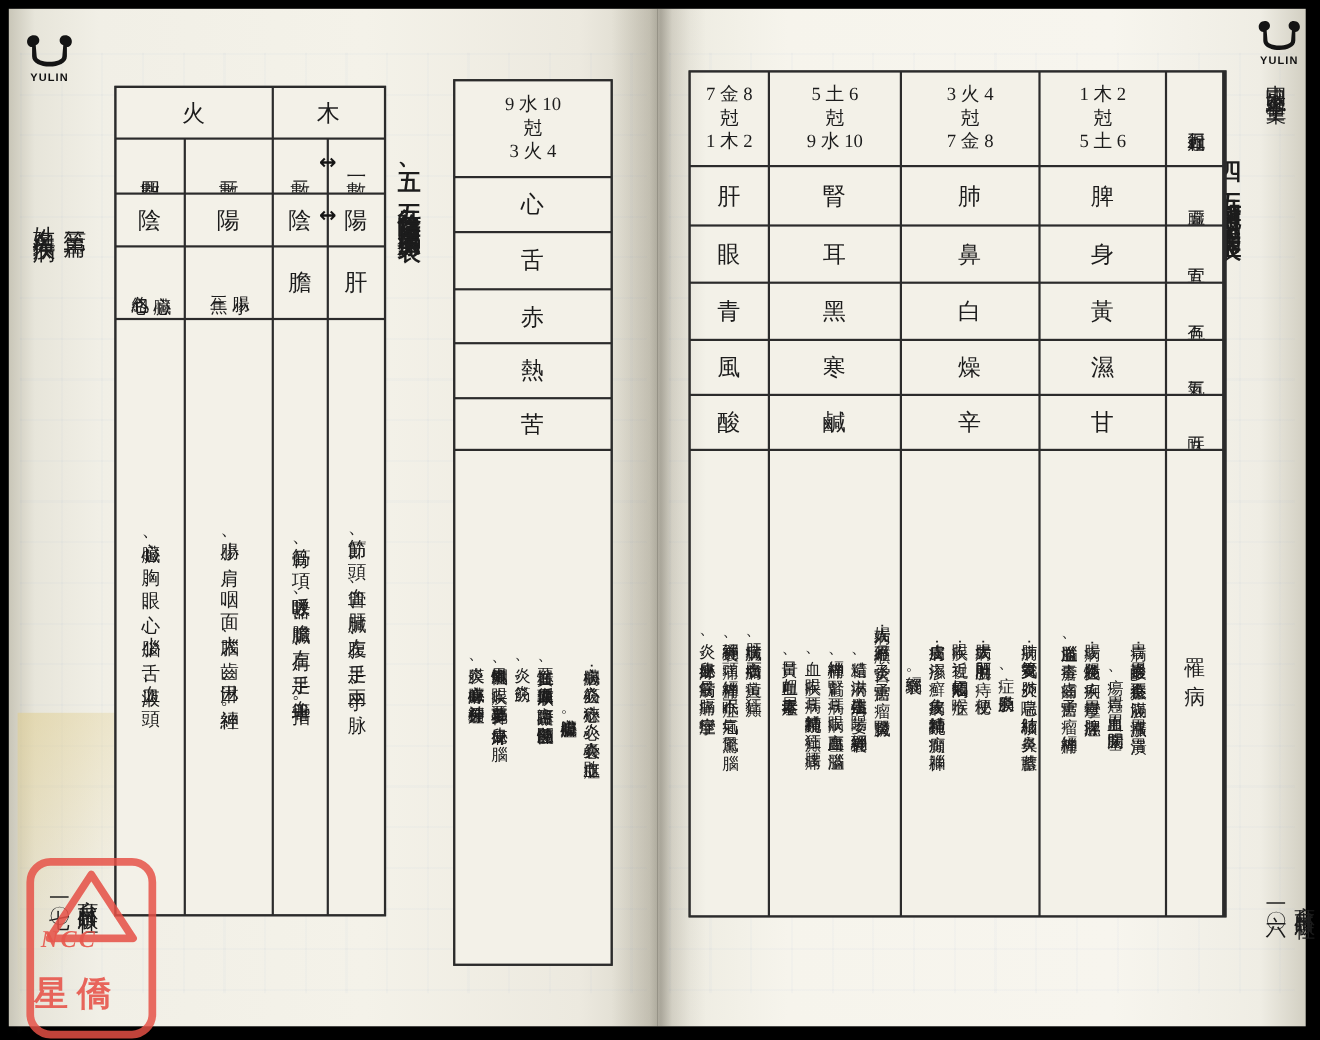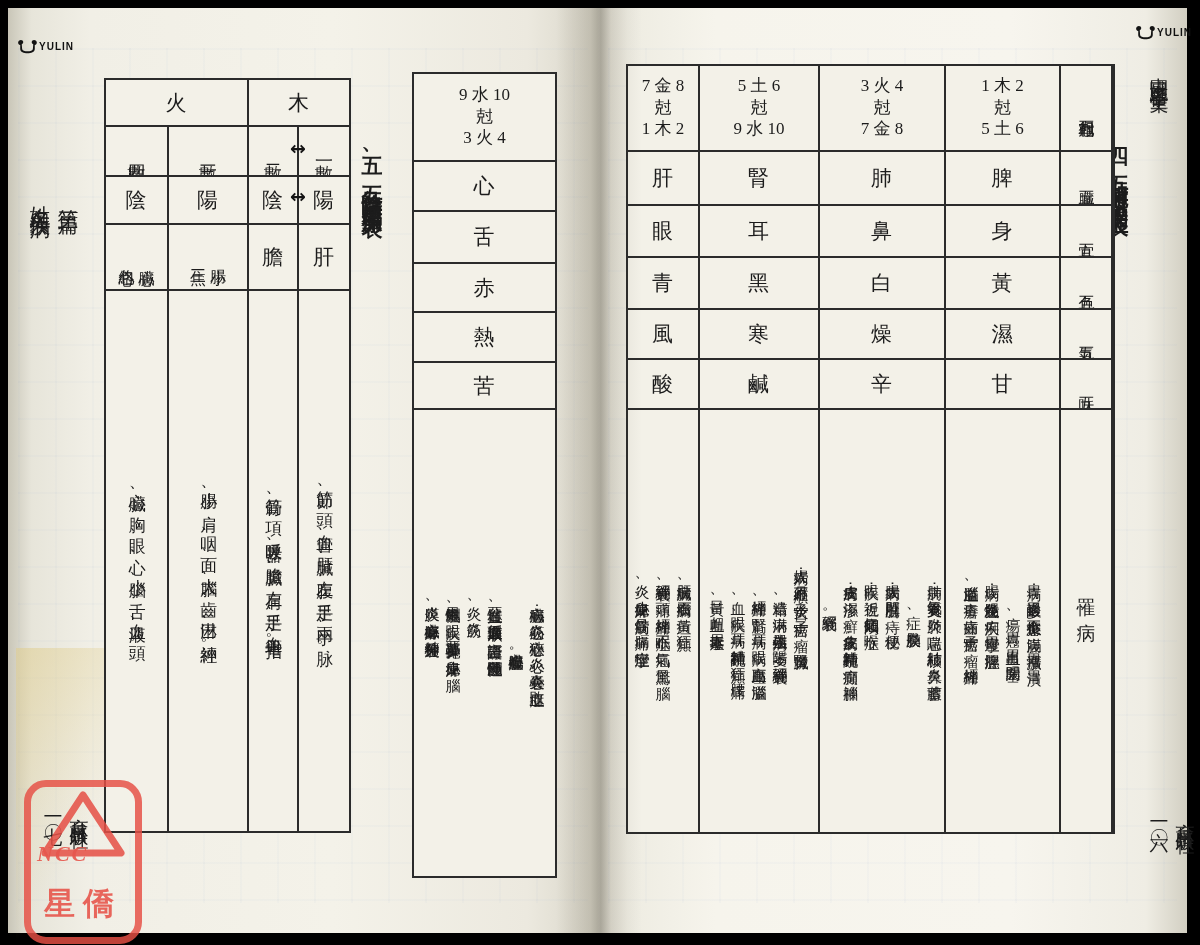--- a/index.html
+++ b/index.html
@@ -38,34 +38,34 @@
   .disease{font-size:15px;line-height:1.40;letter-spacing:.5px;padding:9px 3px 4px 2px;}
   .afflict{flex-direction:column;justify-content:space-evenly;font-size:19px;}
 
   .title-v{font-weight:700;font-size:21px;letter-spacing:4px;line-height:1.1;}
   .booktitle{font-size:19px;letter-spacing:3px;}
   .chapter{font-size:21px;letter-spacing:3px;display:flex;flex-direction:column;align-items:center;}
   .chapter .sp{height:22px;}
   .pub{font-size:19px;letter-spacing:3px;display:flex;flex-direction:column;align-items:center;}
   .pub .sp{height:34px;}
 
-  .brand{display:flex;flex-direction:row;align-items:center;width:58px;}
+  .brand{display:flex;flex-direction:column;align-items:center;width:58px;}
   .brand-text{font-family:"Liberation Sans","DejaVu Sans",sans-serif;font-weight:700;font-size:10px;
               letter-spacing:1px;color:#111;margin-top:-2px;}
 
   .arrow{position:absolute;font-family:"DejaVu Sans",sans-serif;font-weight:700;font-size:19px;
          color:#141414;width:40px;text-align:center;line-height:20px;}
 
   
   .stamp{position:absolute;left:24px;top:780px;width:104px;height:150px;border:7px solid rgba(230,80,70,.88);
          border-radius:22px;opacity:.95;z-index:9;}
   .stamp svg{position:absolute;left:10px;top:4px;}
   .stamp .acr{position:absolute;left:6px;top:54px;color:rgba(230,80,70,.92);
               font-family:"Liberation Serif",serif;font-style:italic;font-weight:700;font-size:22px;letter-spacing:2px;}
-  .stamp .nm{position:absolute;left:0;right:0;top:96px;text-align:center;color:rgba(230,80,70,.92);
+  .stamp .nm{position:absolute;left:0;right:0;top:96px;color:rgba(230,80,70,.92);
              font-weight:700;font-size:31px;letter-spacing:8px;}
   .pagenum-hidden{z-index:1;}
 </style>
 </head>
 <body>
 
 <div class="stage">
 
   <div class="page page-left">
     <div class="corner-curl"></div>

